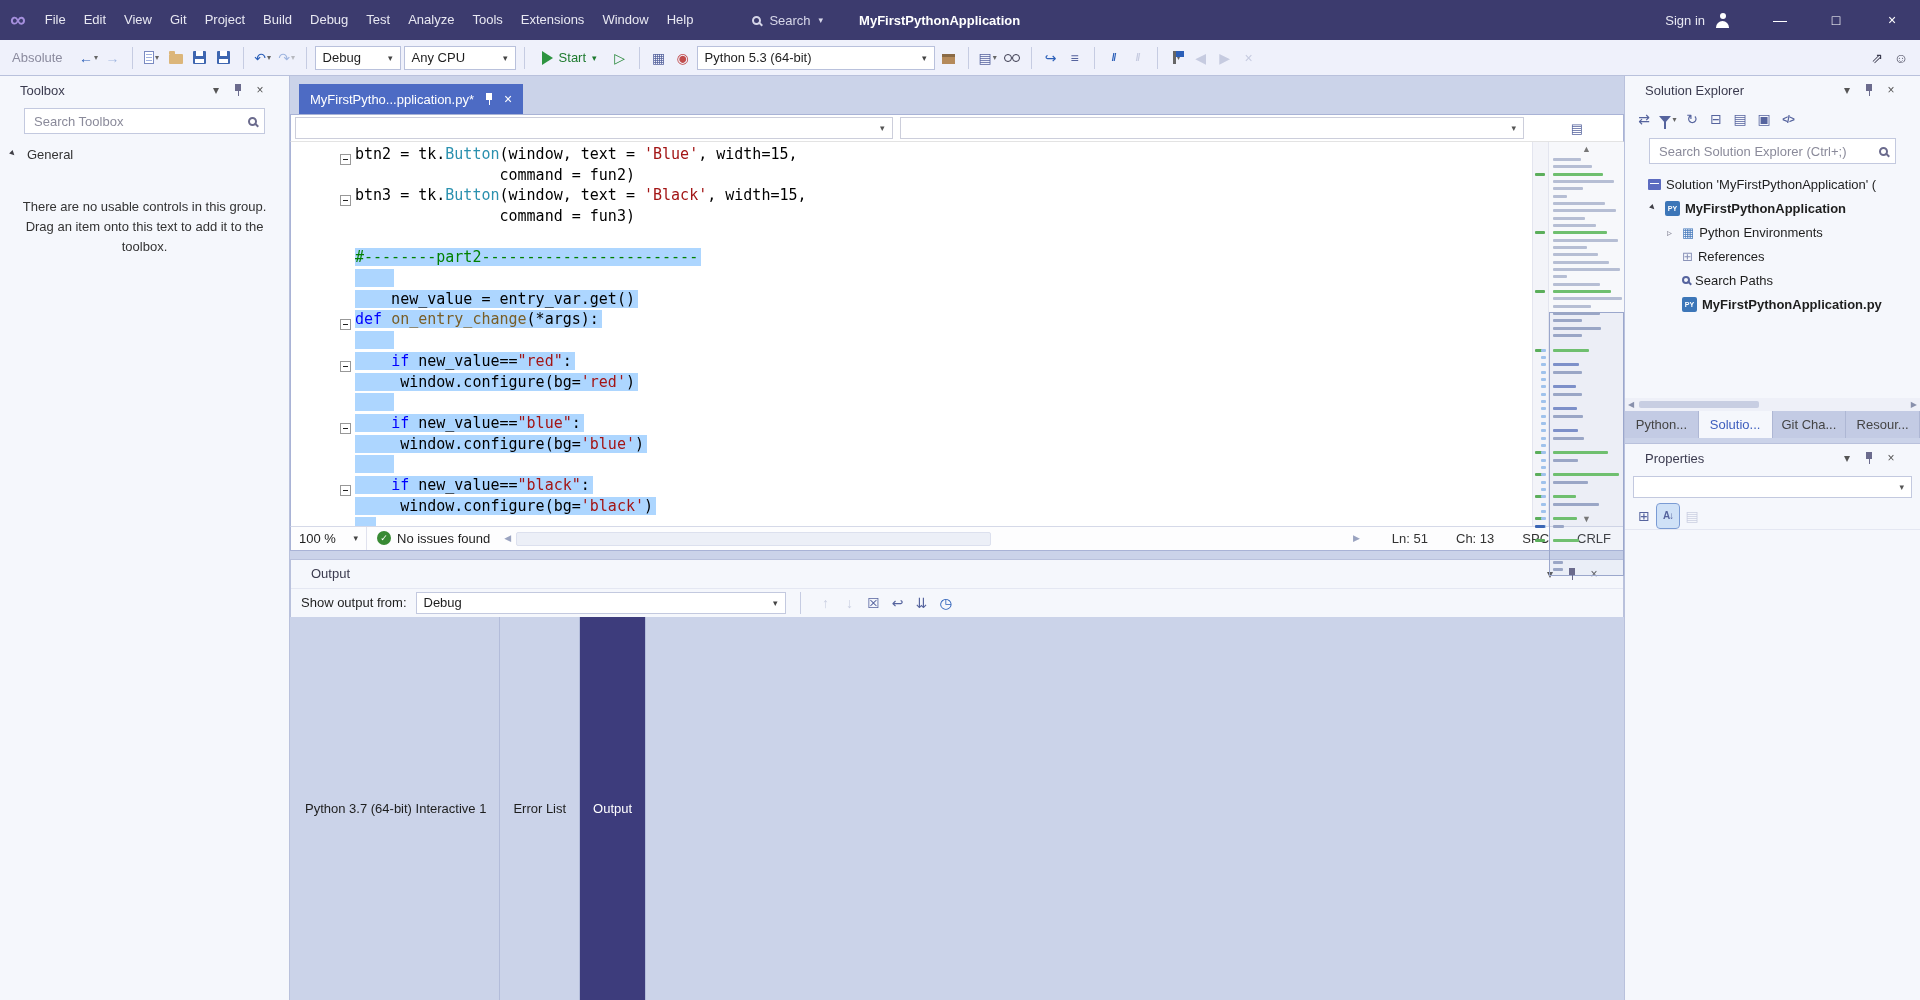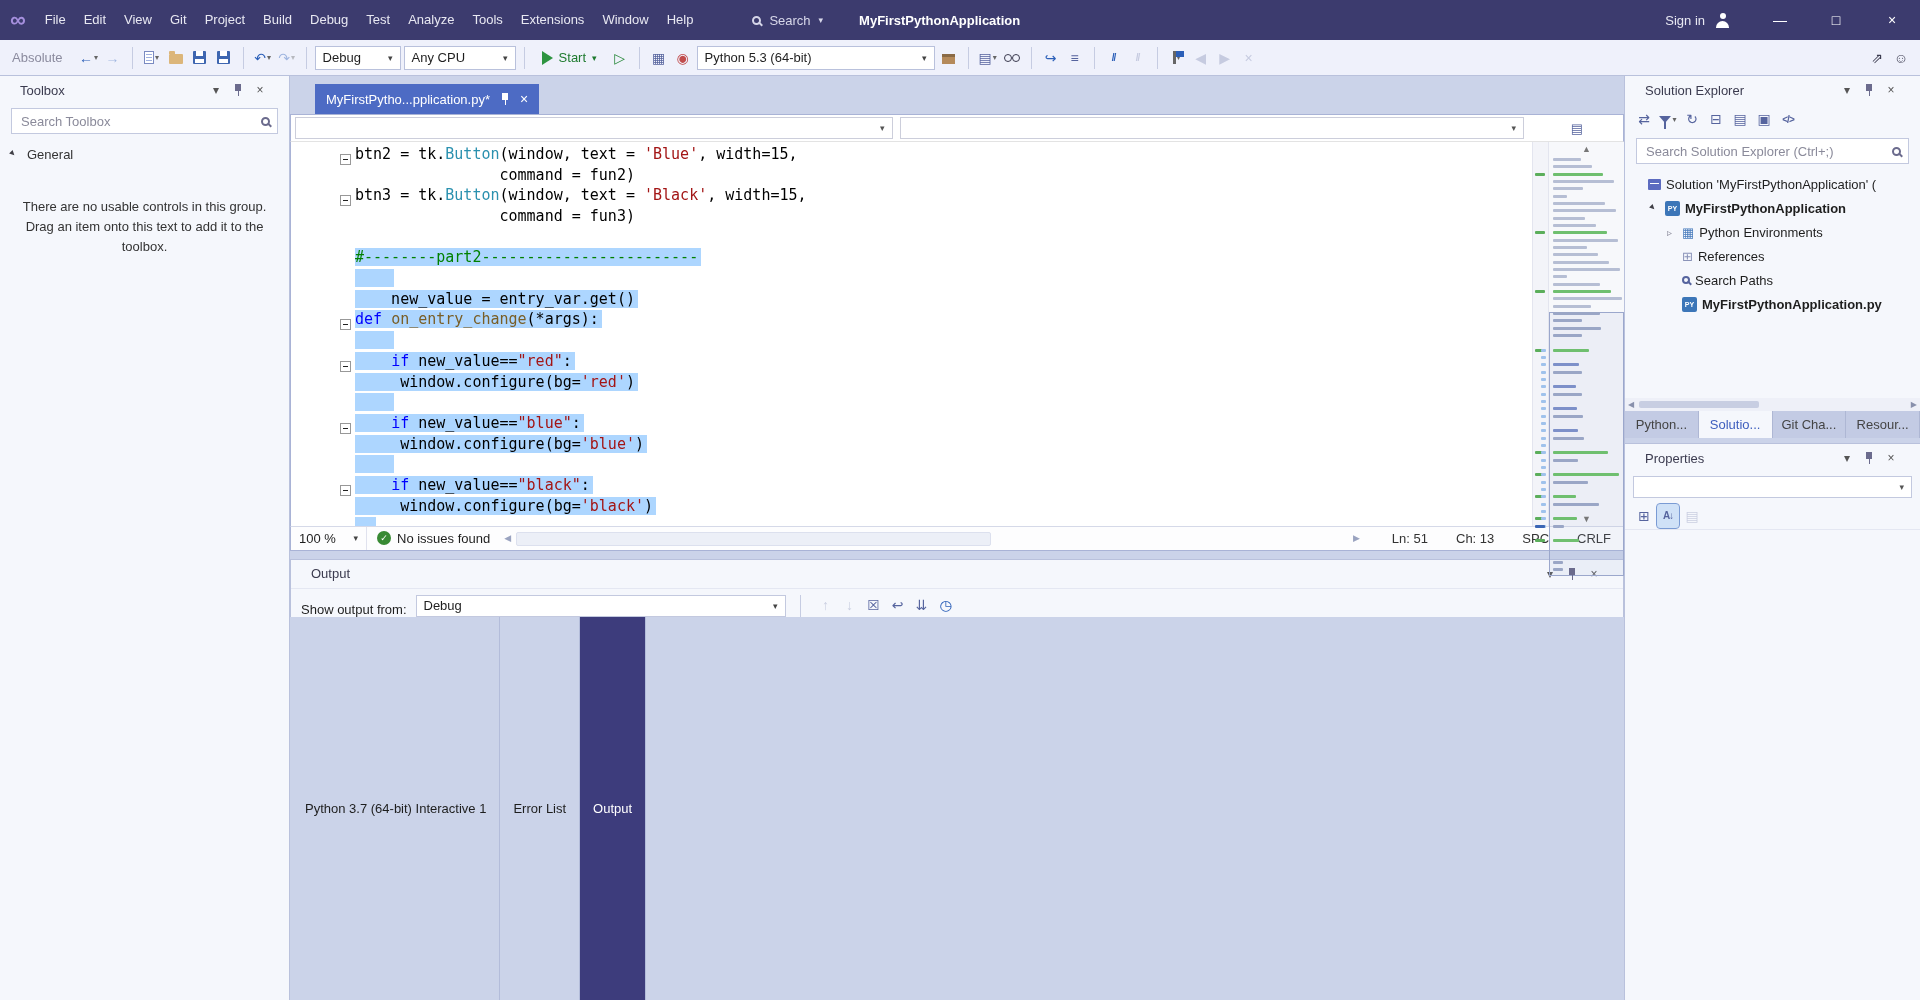--- a/index.html
+++ b/index.html
@@ -72,32 +72,32 @@
 
   
   #main{flex:1;display:flex;min-height:0}
 
   
   #toolbox{width:290px;flex:none;background:#F5F7FC;border-right:1px solid #B9C1DC;display:flex;flex-direction:column}
   .panel-title{height:28px;display:flex;align-items:center;padding:0 20px;color:#3B3B4F;flex:none}
   .panel-title .t{flex:1;white-space:nowrap;overflow:hidden}
   .pt-icons{display:flex;gap:4px;align-items:center}
   .pt-icons .icon{height:20px;min-width:18px;font-size:12px}
-  .search-row{margin:4px 11px;height:26px;background:#fff;border:1px solid #C3C9DF;display:flex;align-items:center;padding:0 7px;gap:6px;flex:none}
+  .search-row{margin:4px 24px;height:26px;background:#fff;border:1px solid #C3C9DF;display:flex;align-items:center;padding:0 7px;gap:6px;flex:none}
   .search-row input{flex:1;border:none;outline:none;font:inherit;font-size:13px;color:#333;background:transparent;min-width:0}
   .search-row input::placeholder{color:#8A8A9A}
   .tbx-section{display:flex;align-items:center;gap:7px;padding:9px 10px;color:#333}
   .tbx-empty{margin:26px 20px;text-align:center;color:#333;line-height:1.55}
   .exp-e{display:inline-block;transform:rotate(45deg);font-size:10px;color:#3F3F46;width:10px;flex:none}
   .exp-c{font-size:10px;color:#8A8A9A;width:10px;flex:none}
   .exp-sp{width:10px;flex:none}
 
   
   #center{flex:1;display:flex;flex-direction:column;min-width:0;background:#CBD3E9}
-  #doc-tabstrip{height:38px;display:flex;align-items:flex-end;padding-left:25px;flex:none}
+  #doc-tabstrip{height:38px;display:flex;align-items:flex-end;padding-left:9px;flex:none}
   .doc-tab{height:30px;background:#4D6BC4;color:#fff;display:flex;align-items:center;gap:9px;padding:0 11px}
   .dt-x{font-size:14px;color:#fff}
   #breadcrumb{height:28px;background:#fff;border:1px solid #A9B3D6;border-bottom:1px solid #E3E3E3;display:flex;align-items:center;padding:2px 0 2px 4px;gap:7px;flex:none}
   .bc-combo{height:22px;border:1px solid #CCCEDB;display:flex;align-items:center;justify-content:flex-end;padding:0 7px;background:#fff}
   .bc-combo b{font-size:9px;color:#555;font-weight:normal}
   .bc-left{width:45%}
   .bc-right{flex:1}
   .bc-end{width:92px;display:flex;align-items:center;justify-content:center;color:#56649E;flex:none}
 
   
@@ -125,21 +125,21 @@
   .zoom b{font-size:9px;color:#444;font-weight:normal}
   .health{display:flex;align-items:center;gap:6px;padding:0 10px;white-space:nowrap}
   .hs-track{flex:1;height:100%;position:relative;display:flex;align-items:center;justify-content:space-between;padding:0 4px;color:#9AA3C0;font-size:9px}
   .hs-thumb{position:absolute;left:16px;top:5px;height:14px;width:55%;background:#ECEFF7;border:1px solid #DCE0EE;border-radius:2px}
   .stat-field{margin-left:28px;color:#333;white-space:nowrap}
 
   #hgap{height:8px;flex:none}
 
   
   #output-panel{flex:none;background:#F5F7FC;border:1px solid #B9C1DC;border-bottom:none}
-  #output-toolbar{height:29px;background:#F5F7FC;display:flex;align-items:flex-end;padding:0 10px;gap:9px;border-top:1px solid #E4E7F2;flex:none}
+  #output-toolbar{height:29px;background:#F5F7FC;display:flex;align-items:center;padding:0 10px;gap:9px;border-top:1px solid #E4E7F2;flex:none}
   .out-combo{width:370px;height:22px;background:#fff;border:1px solid #C3C9DF;display:flex;align-items:center;justify-content:space-between;padding:0 7px}
   .out-combo b{font-size:9px;color:#444;font-weight:normal}
   #bottom-tabs{flex:1;display:flex;align-items:stretch;background:#CBD3E9;padding-left:2px}
   .btab{display:flex;align-items:center;padding:0 13px;color:#1E1E1E;border-right:1px solid #B3BCDA;white-space:nowrap}
   .btab.active{background:#3D3C7C;color:#fff}
 
   
   #right-stack{width:296px;flex:none;display:flex;flex-direction:column;background:#CBD3E9;border-left:1px solid #B9C1DC}
   #solution-explorer{height:360px;flex:none;background:#F5F7FC;display:flex;flex-direction:column}
   #se-toolbar{height:30px;display:flex;align-items:center;gap:6px;padding:0 8px;flex:none}

